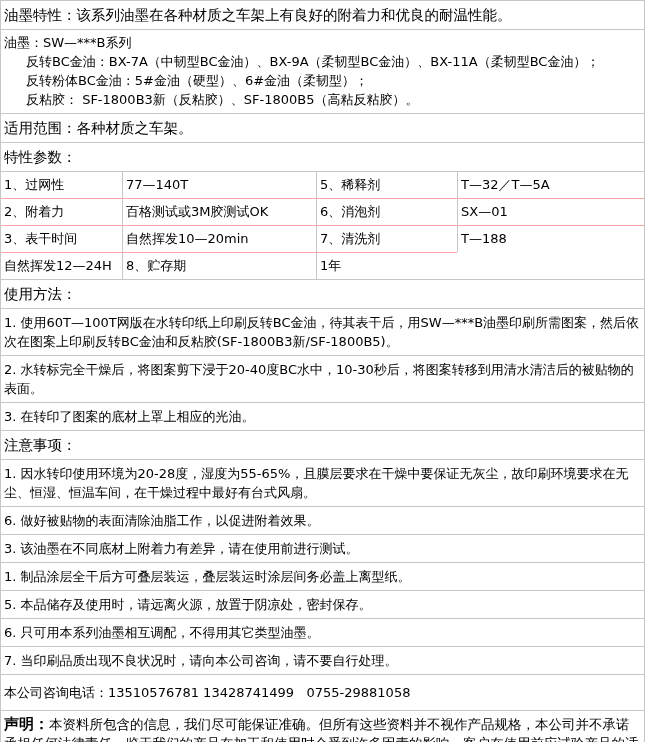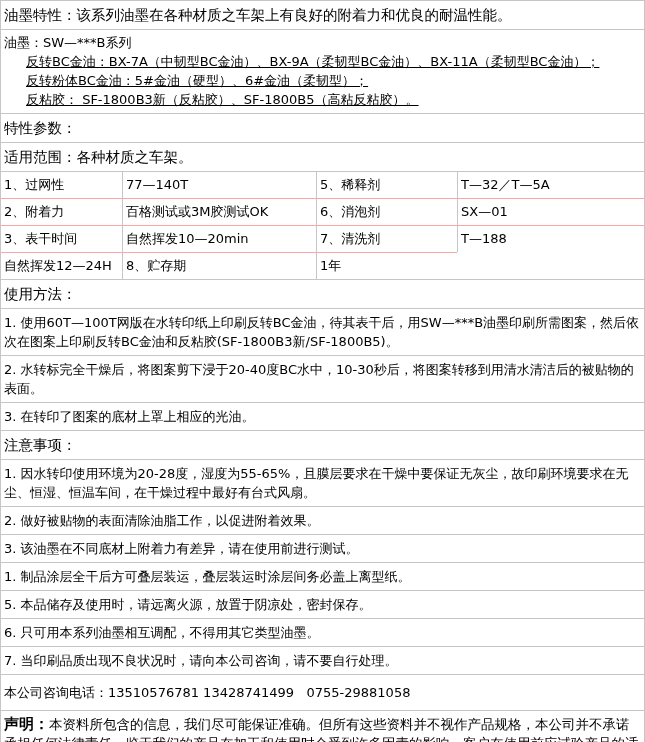--- a/index.html
+++ b/index.html
@@ -24,21 +24,21 @@
     white-space: pre-wrap;
   }
   .row.heading {
     font-weight: normal;
     font-size: 14.5px;
     line-height: 20px;
     padding: 4px 3px;
   }
   .ink-block { padding: 3px 3px 4px 3px; font-size: 13px; line-height: 19px; }
   .ink-block .line { white-space: pre-wrap; }
-  .ink-block .indent { padding-left: 22px; text-decoration: underline; }
+  .ink-block .indent { padding-left: 22px; }
 
   .pgrid {
     display: grid;
     grid-template-columns: 121px 194px 141px auto;
   }
   .pgrid .cell {
     border-top: 1px solid #fca5a5;
     border-left: 1px solid #c6c6c6;
     padding: 4px 2px 4px 3px;
     font-size: 13px;
@@ -60,23 +60,23 @@
 
   <div class="row heading">油墨特性：该系列油墨在各种材质之车架上有良好的附着力和优良的耐温性能。</div>
 
   <div class="ink-block">
     <div class="line">油墨：SW—***B系列</div>
     <div class="line indent">反转BC金油：BX-7A（中韧型BC金油）、BX-9A（柔韧型BC金油）、BX-11A（柔韧型BC金油）；</div>
     <div class="line indent">反转粉体BC金油：5#金油（硬型）、6#金油（柔韧型）；</div>
     <div class="line indent">反粘胶： SF-1800B3新（反粘胶）、SF-1800B5（高粘反粘胶）。</div>
   </div>
 
+  <div class="row heading">适用范围：各种材质之车架。</div>
+
   <div class="row heading">特性参数：</div>
-
-  <div class="row heading">适用范围：各种材质之车架。</div>
 
   <div class="pgrid">
     <div class="cell">1、过网性</div>
     <div class="cell">77—140T</div>
     <div class="cell">5、稀释剂</div>
     <div class="cell">T—32／T—5A</div>
 
     <div class="cell">2、附着力</div>
     <div class="cell">百格测试或3M胶测试OK</div>
     <div class="cell">6、消泡剂</div>
@@ -94,21 +94,21 @@
 
   <div class="row heading">使用方法：</div>
 
   <div class="row">1. 使用60T—100T网版在水转印纸上印刷反转BC金油，待其表干后，用SW—***B油墨印刷所需图案，然后依次在图案上印刷反转BC金油和反粘胶(SF-1800B3新/SF-1800B5)。</div>
   <div class="row">2. 水转标完全干燥后，将图案剪下浸于20-40度BC水中，10-30秒后，将图案转移到用清水清洁后的被贴物的表面。</div>
   <div class="row">3. 在转印了图案的底材上罩上相应的光油。</div>
 
   <div class="row heading">注意事项：</div>
 
   <div class="row">1. 因水转印使用环境为20-28度，湿度为55-65%，且膜层要求在干燥中要保证无灰尘，故印刷环境要求在无尘、恒湿、恒温车间，在干燥过程中最好有台式风扇。</div>
-  <div class="row">2. 做好被贴物的表面清除油脂工作，以促进附着效果。</div>
+  <div class="row">6. 做好被贴物的表面清除油脂工作，以促进附着效果。</div>
   <div class="row">3. 该油墨在不同底材上附着力有差异，请在使用前进行测试。</div>
   <div class="row">1. 制品涂层全干后方可叠层装运，叠层装运时涂层间务必盖上离型纸。</div>
   <div class="row">5. 本品储存及使用时，请远离火源，放置于阴凉处，密封保存。</div>
   <div class="row">6. 只可用本系列油墨相互调配，不得用其它类型油墨。</div>
   <div class="row">7. 当印刷品质出现不良状况时，请向本公司咨询，请不要自行处理。</div>
 
   <div class="phone-row">本公司咨询电话：13510576781 13428741499   0755-29881058</div>
 
   <div class="disclaimer-row"><b>声明：</b><span>本资料所包含的信息，我们尽可能保证准确。但所有这些资料并不视作产品规格，本公司并不承诺承担任何法律责任。鉴于我们的产品在加工和使用时会受到许多因素的影响，客户在使用前应试验产品的适用性。</span></div>
 

